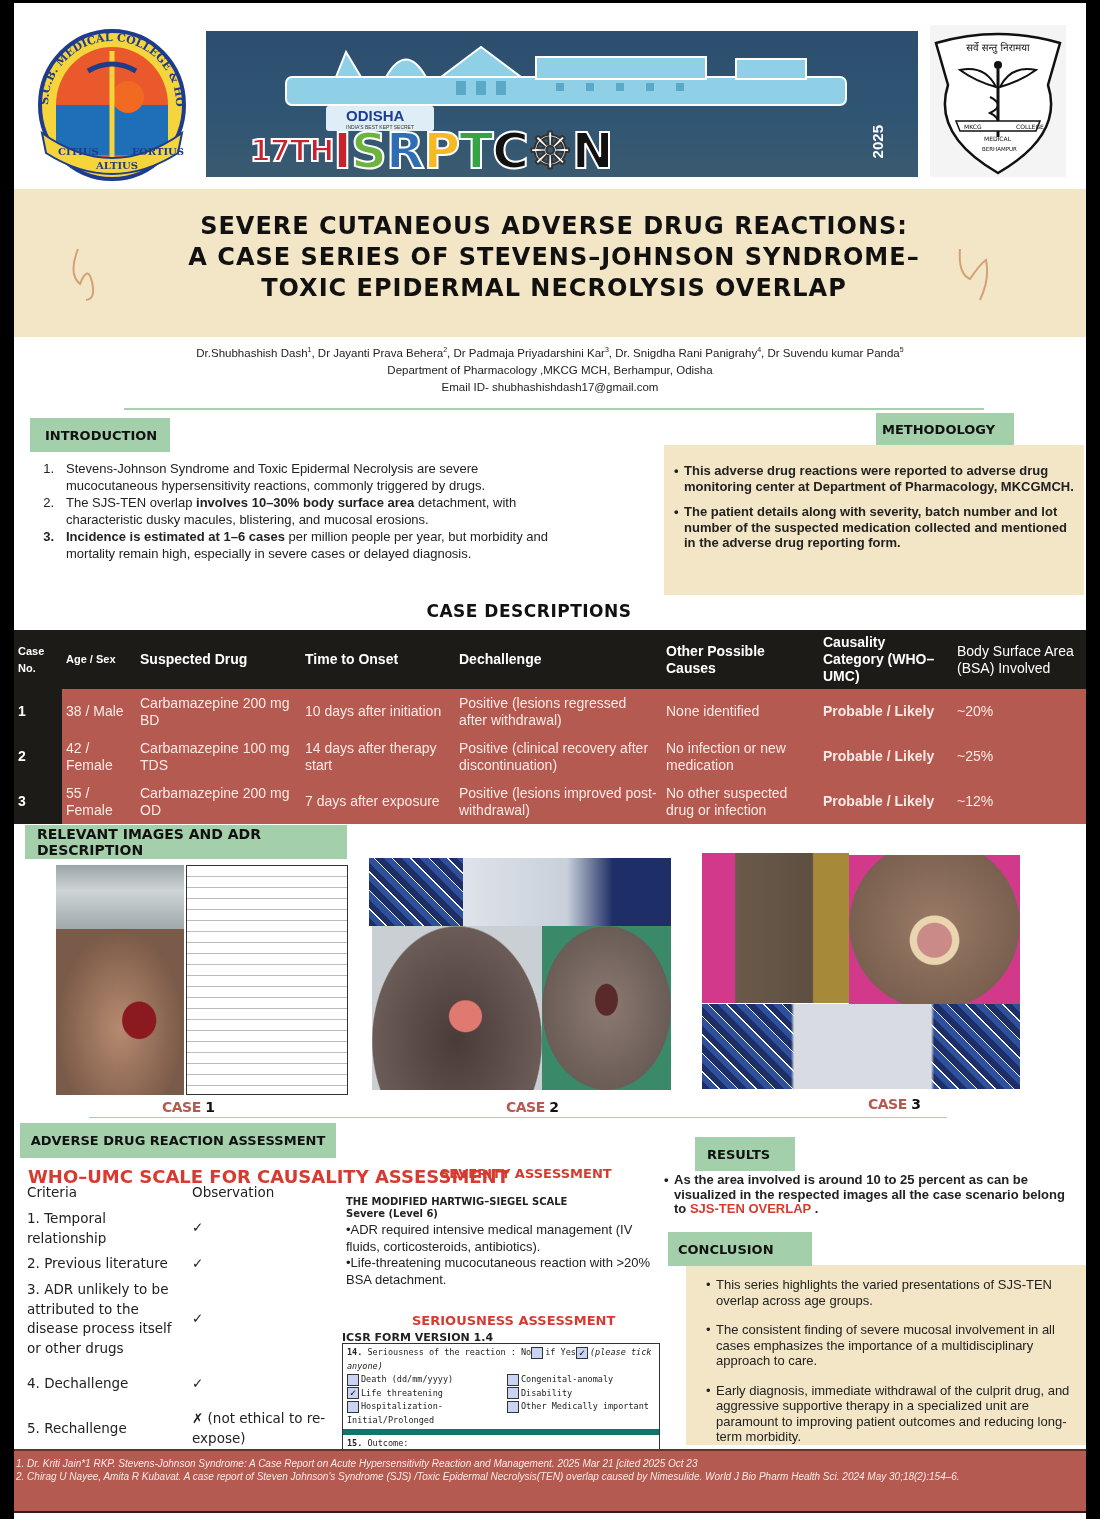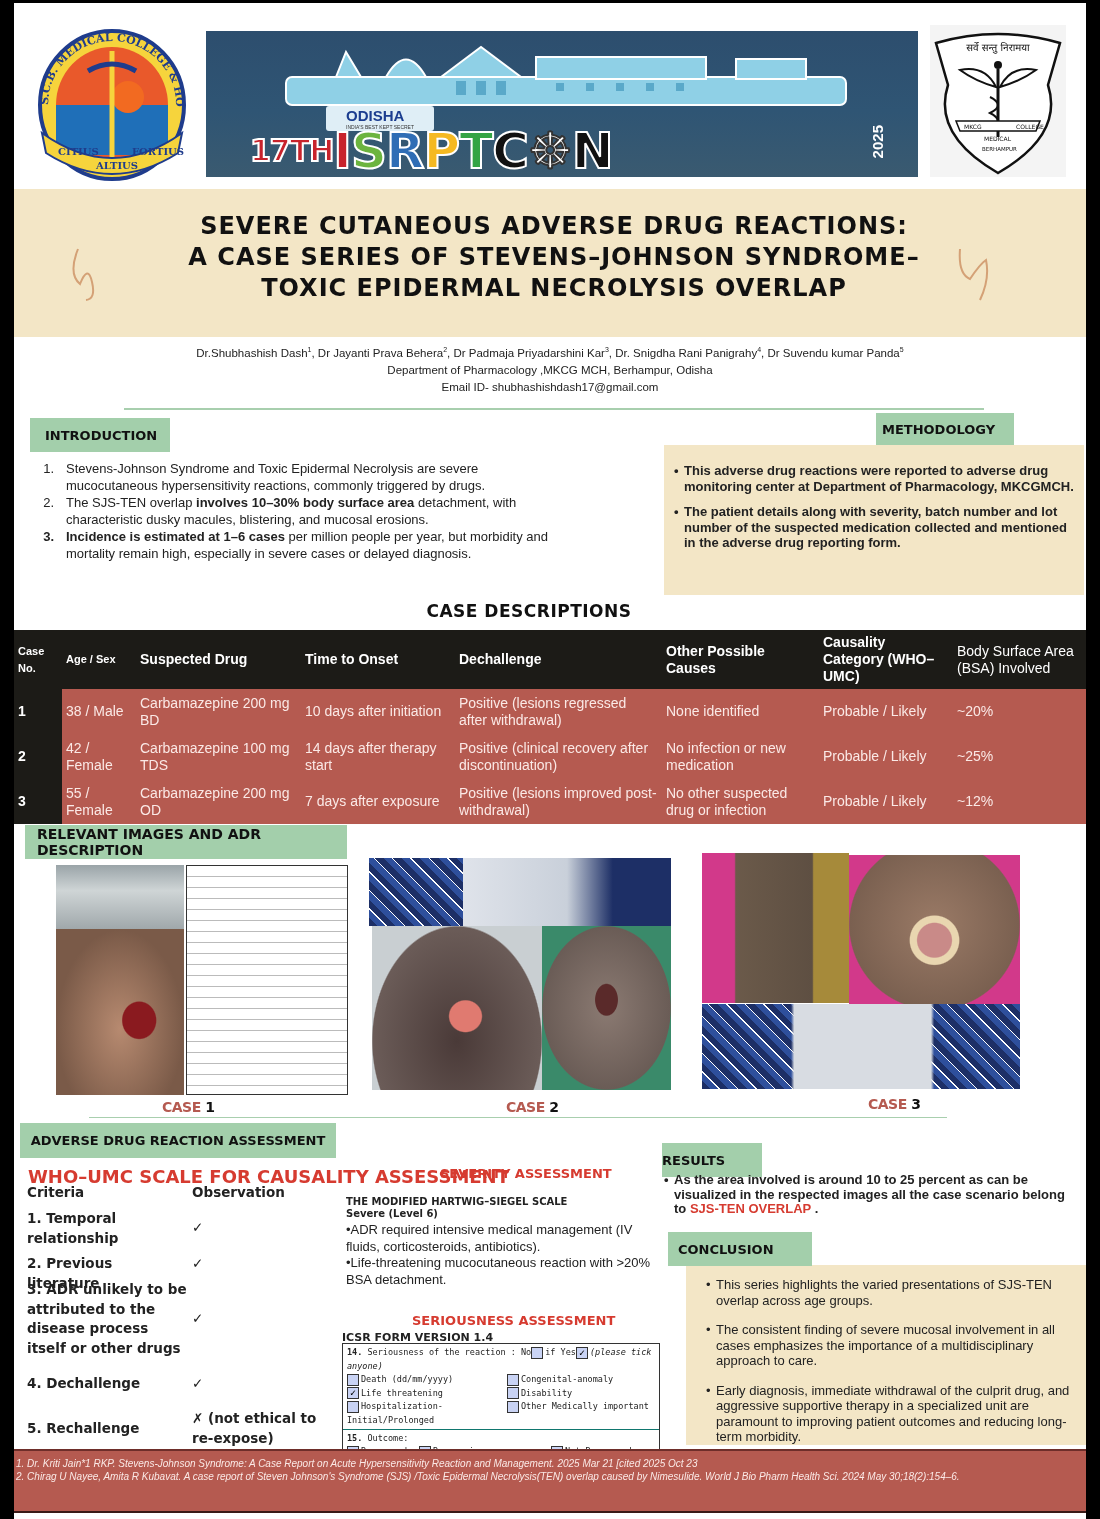--- a/index.html
+++ b/index.html
@@ -40,30 +40,30 @@
   .method-box li { list-style:none; display:flex; margin-bottom:10px; }
   .method-box .b { width:10px; flex:none; }
 
   .case-title { left: 300px; top: 598px; width: 430px; text-align:center; font-family:"DejaVu Sans", sans-serif; font-weight:900; font-size:17px; color:#111; letter-spacing:0.5px; }
 
   table.cases { position:absolute; left:0; top:627px; width:1072px; border-collapse:collapse; font-size:14px; }
   table.cases th { background:#1c1b17; color:#fff; text-align:left; font-weight:bold; font-size:14px; padding:4px 4px; vertical-align:middle; line-height:17px; }
   table.cases th.sm { font-size:11px; }
   table.cases td { background:#b55a50; color:#fbe9e6; padding:2px 4px; line-height:17px; vertical-align:middle; height:45px; }
   table.cases td.first { background:#1c1b17; color:#fff; font-weight:bold; }
-  table.cases td.bold { font-weight:normal; }
+  table.cases td.bold { font-weight:bold; }
 
   
   .img { position:absolute; overflow:hidden; }
   .case-lbl { position:absolute; font-family:"DejaVu Sans", sans-serif; font-weight:900; font-size:14px; color:#b55a50; letter-spacing:-0.5px; }
   .case-lbl b { color:#111; }
 
   
   .who-title { color:#d63b30; font-family:"DejaVu Sans", sans-serif; font-weight:900; font-size:18px; }
-  .crit { position:absolute; font-family:"DejaVu Sans", sans-serif; font-size:13.5px; line-height:19.5px; color:#222;font-weight:bold; }
+  .crit { position:absolute; font-family:"DejaVu Sans", sans-serif; font-size:13.5px; line-height:19.5px; color:#222; }
   .sev-title { color:#d63b30; font-family:"DejaVu Sans", sans-serif; font-weight:900; font-size:13px; }
 
   .icsr { left: 328px; top: 1340px; width: 318px; border:1px solid #333; font-family:"DejaVu Sans Mono", monospace; font-size:8.5px; color:#222; }
   .cb { display:inline-block; width:12px; height:12px; background:#c9d3f4; border:1px solid #333; vertical-align:middle; margin-right:2px; font-size:10px; line-height:10px; text-align:center; color:#000; }
   .cb.white { background:#fff; }
 
   .results-text { left: 650px; top: 1170px; width: 412px; font-weight:bold; font-size:13px; line-height:14.5px; color:#222; }
   .concl-box { left: 672px; top: 1262px; width: 400px; height: 180px; background:#f3e6c6; padding: 12px 8px 0 20px; font-size:13px; line-height:15.5px; color:#222; }
   .concl-box li { list-style:none; display:flex; margin-bottom:14px; }
   .concl-box .b { width:10px; flex:none; }
@@ -287,21 +287,21 @@
     <div>Severe (Level 6)</div>
   </div>
   <div class="abs" style="left:332px;top:1219px;width:320px;font-size:13px;line-height:16.5px;">
     <div>•ADR required intensive medical management (IV fluids, corticosteroids, antibiotics).</div>
     <div>•Life-threatening mucocutaneous reaction with &gt;20% BSA detachment.</div>
   </div>
 
   <div class="abs sev-title" style="left:398px;top:1310px;text-align:right;">SERIOUSNESS ASSESSMENT</div>
   <div class="abs" style="left:328px;top:1328px;font-weight:900;font-size:11px;font-family:'DejaVu Sans',sans-serif;">ICSR FORM VERSION 1.4</div>
   <div class="abs icsr">
-    <div style="padding:2px 4px;border-bottom:1px solid #0f766e;line-height:13.5px;">
+    <div style="padding:2px 4px;border-bottom:6px solid #0f766e;line-height:13.5px;">
       <div><b>14.</b> <span>Seriousness of the reaction : No</span><span class="cb"></span><span>if Yes</span><span class="cb">✓</span><i>(please tick anyone)</i></div>
       <div style="display:grid;grid-template-columns:160px 1fr;">
         <div><span class="cb"></span><span>Death (dd/mm/yyyy)</span></div>
         <div><span class="cb"></span><span>Congenital-anomaly</span></div>
         <div><span class="cb">✓</span><span>Life threatening</span></div>
         <div><span class="cb"></span><span>Disability</span></div>
         <div><span class="cb"></span><span>Hospitalization-Initial/Prolonged</span></div>
         <div><span class="cb"></span><span>Other Medically important</span></div>
       </div>
     </div>
@@ -311,21 +311,21 @@
         <div><span class="cb"></span><span>Recovered</span></div>
         <div><span class="cb"></span><span>Recovering</span></div>
         <div><span class="cb"></span><span>Not Recovered</span></div>
         <div><span class="cb"></span><span>Fatal</span></div>
         <div><span class="cb white">✔</span><span>Recovered with sequelae</span></div>
         <div><span class="cb"></span><span>Unknown</span></div>
       </div>
     </div>
   </div>
 
-  <div class="abs pill" style="left:648px;top:1134px;width:100px;height:34px;padding-left:0;margin-top:6px;">RESULTS</div>
+  <div class="abs pill" style="left:681px;top:1134px;width:100px;height:34px;padding-left:12px;">RESULTS</div>
   <div class="abs results-text" style="display:flex;">
     <span style="width:10px;flex:none;">•</span>
     <span><span>As the area involved is around 10 to 25 percent as can be visualized in the respected images all the case scenario belong to </span><span style="color:#d63b30;">SJS-TEN OVERLAP</span><span> .</span></span>
   </div>
 
   <div class="abs concl-box">
     <ul>
       <li>
           <span class="b">•</span>
           <span>This series highlights the varied presentations of SJS-TEN overlap across age groups.</span>

